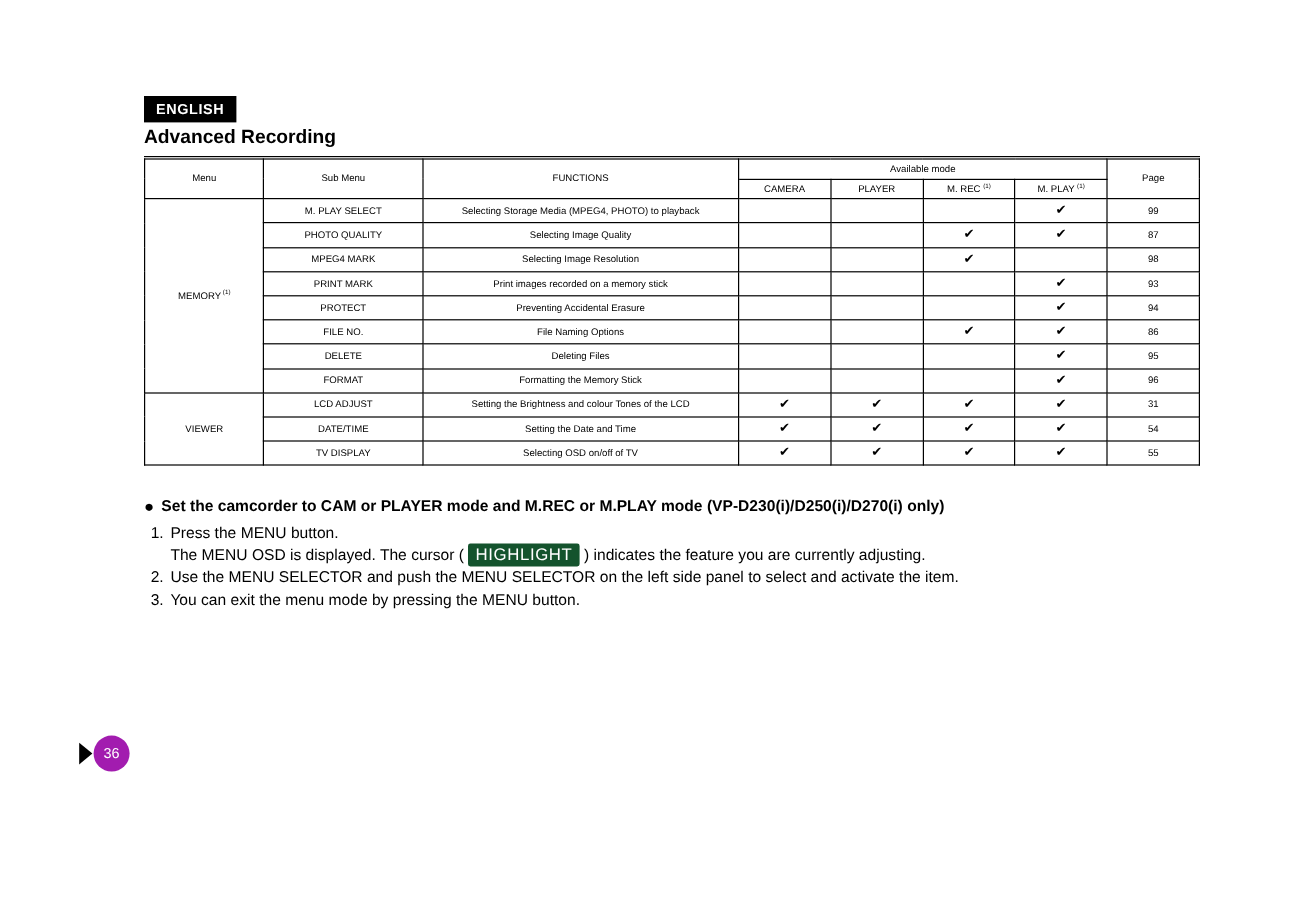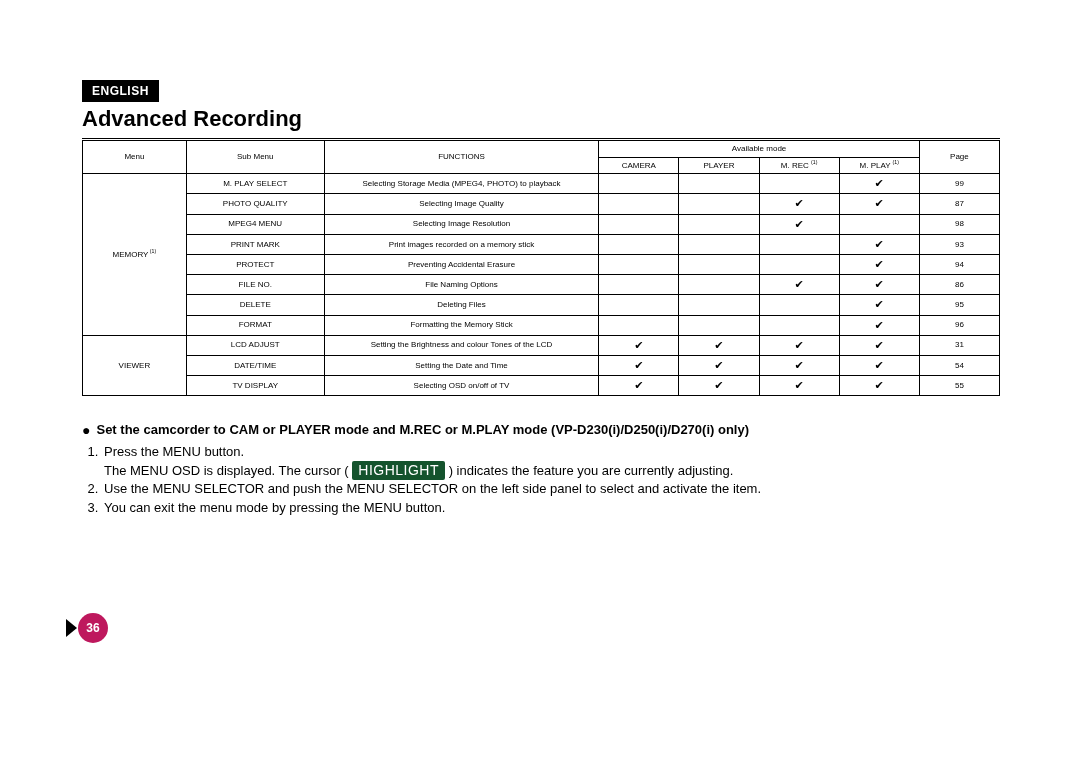--- a/index.html
+++ b/index.html
@@ -9,33 +9,33 @@
     font-family: Arial, Helvetica, sans-serif;
     color: #000;
     width: 1080px;
     height: 763px;
   }
   .page {
     position: relative;
     width: 1080px;
     height: 763px;
     box-sizing: border-box;
-    padding: 80px 80px 30px 82px;
+    padding: 80px 80px 30px 120px;
   }
   .lang-badge {
     display: inline-block;
     background: #000;
     color: #fff;
     font-weight: bold;
     font-size: 12px;
     padding: 4px 10px;
     letter-spacing: 0.5px;
   }
   .title {
-    font-size: 22px;
+    font-size: 16px;
     font-weight: bold;
     margin: 4px 0 6px 0;
   }
   .divider {
     border-top: 1px solid #000;
     margin-bottom: 1px;
   }
 
   table.feature-table {
     border-collapse: collapse;
@@ -117,24 +117,24 @@
 
   .pagenum {
     position: absolute;
     left: 78px;
     bottom: 120px;
   }
   .pagenum .circle {
     width: 30px;
     height: 30px;
     border-radius: 50%;
-    background: #be185d;
+    background: #a21caf;
     color: #fff;
     font-size: 12px;
-    font-weight: bold;
+    font-weight: normal;
     display: flex;
     align-items: center;
     justify-content: center;
   }
   .pagenum .tri {
     width: 0; height: 0;
     border-top: 9px solid transparent;
     border-bottom: 9px solid transparent;
     border-left: 11px solid #000;
     position: absolute;
@@ -182,21 +182,21 @@
         <tr>
           <td class="cell-left">PHOTO QUALITY</td>
           <td class="cell-left">Selecting Image Quality</td>
           <td class="cell-center"></td>
           <td class="cell-center"></td>
           <td class="cell-center"><span class="check"></span></td>
           <td class="cell-center"><span class="check"></span></td>
           <td class="cell-center">87</td>
         </tr>
         <tr>
-          <td class="cell-left">MPEG4 MENU</td>
+          <td class="cell-left">MPEG4 MARK</td>
           <td class="cell-left">Selecting Image Resolution</td>
           <td class="cell-center"></td>
           <td class="cell-center"></td>
           <td class="cell-center"><span class="check"></span></td>
           <td class="cell-center"></td>
           <td class="cell-center">98</td>
         </tr>
         <tr>
           <td class="cell-left">PRINT MARK</td>
           <td class="cell-left">Print images recorded on a memory stick</td>

